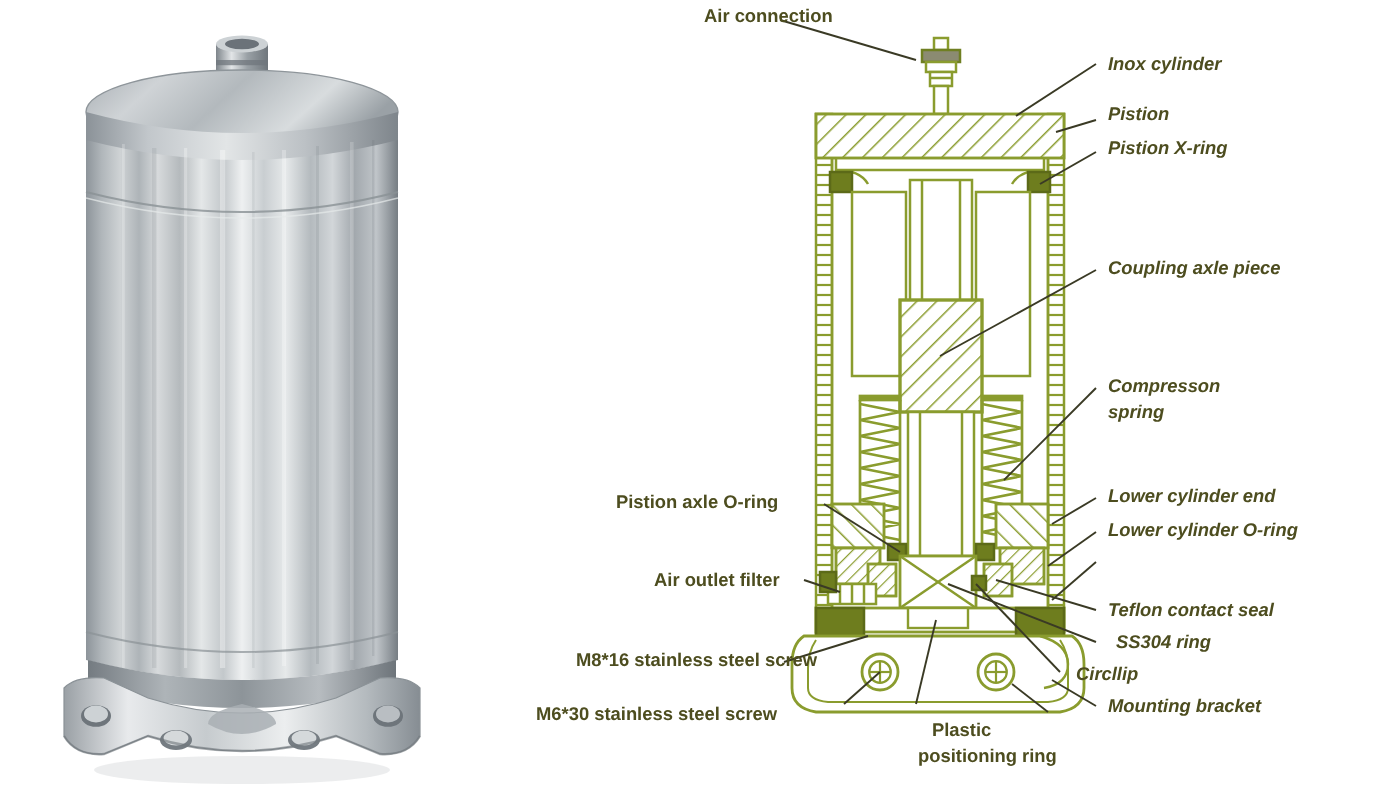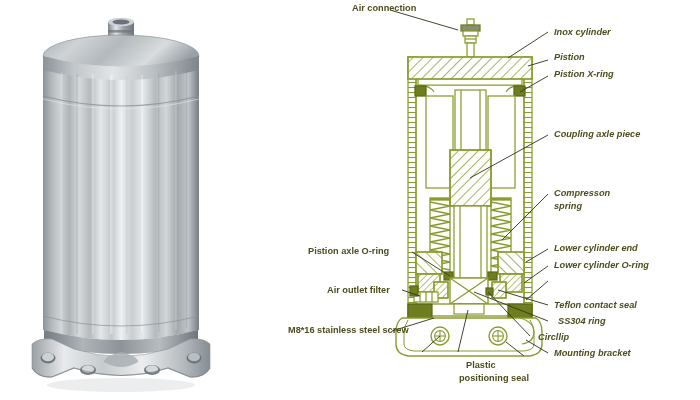--- a/index.html
+++ b/index.html
@@ -376,16 +376,17 @@
     <span class="lbl r" style="left:292px;top:300px;">Teflon contact seal</span>
     <span class="lbl r" style="left:296px;top:316px;">SS304 ring</span>
     <span class="lbl r" style="left:276px;top:332px;">Circllip</span>
     <span class="lbl r" style="left:292px;top:348px;">Mounting bracket</span>
   </div>
 
   <span class="lbl" style="left:352px;top:3px;">Air connection</span>
   <span class="lbl" style="left:308px;top:246px;">Pistion axle O-ring</span>
   <span class="lbl" style="left:327px;top:285px;">Air outlet filter</span>
   <span class="lbl" style="left:252px;top:325px;padding-left:36px;">M8*16 stainless steel screw</span>
+  <span class="lbl" style="left:268px;top:352px;">M6*30 stainless steel screw</span>
   <span class="lbl" style="left:466px;top:360px;">Plastic</span>
-  <span class="lbl" style="left:459px;top:373px;">positioning seal</span>
+  <span class="lbl" style="left:459px;top:373px;">positioning ring</span>
 
 </div>
 
 </body></html>

